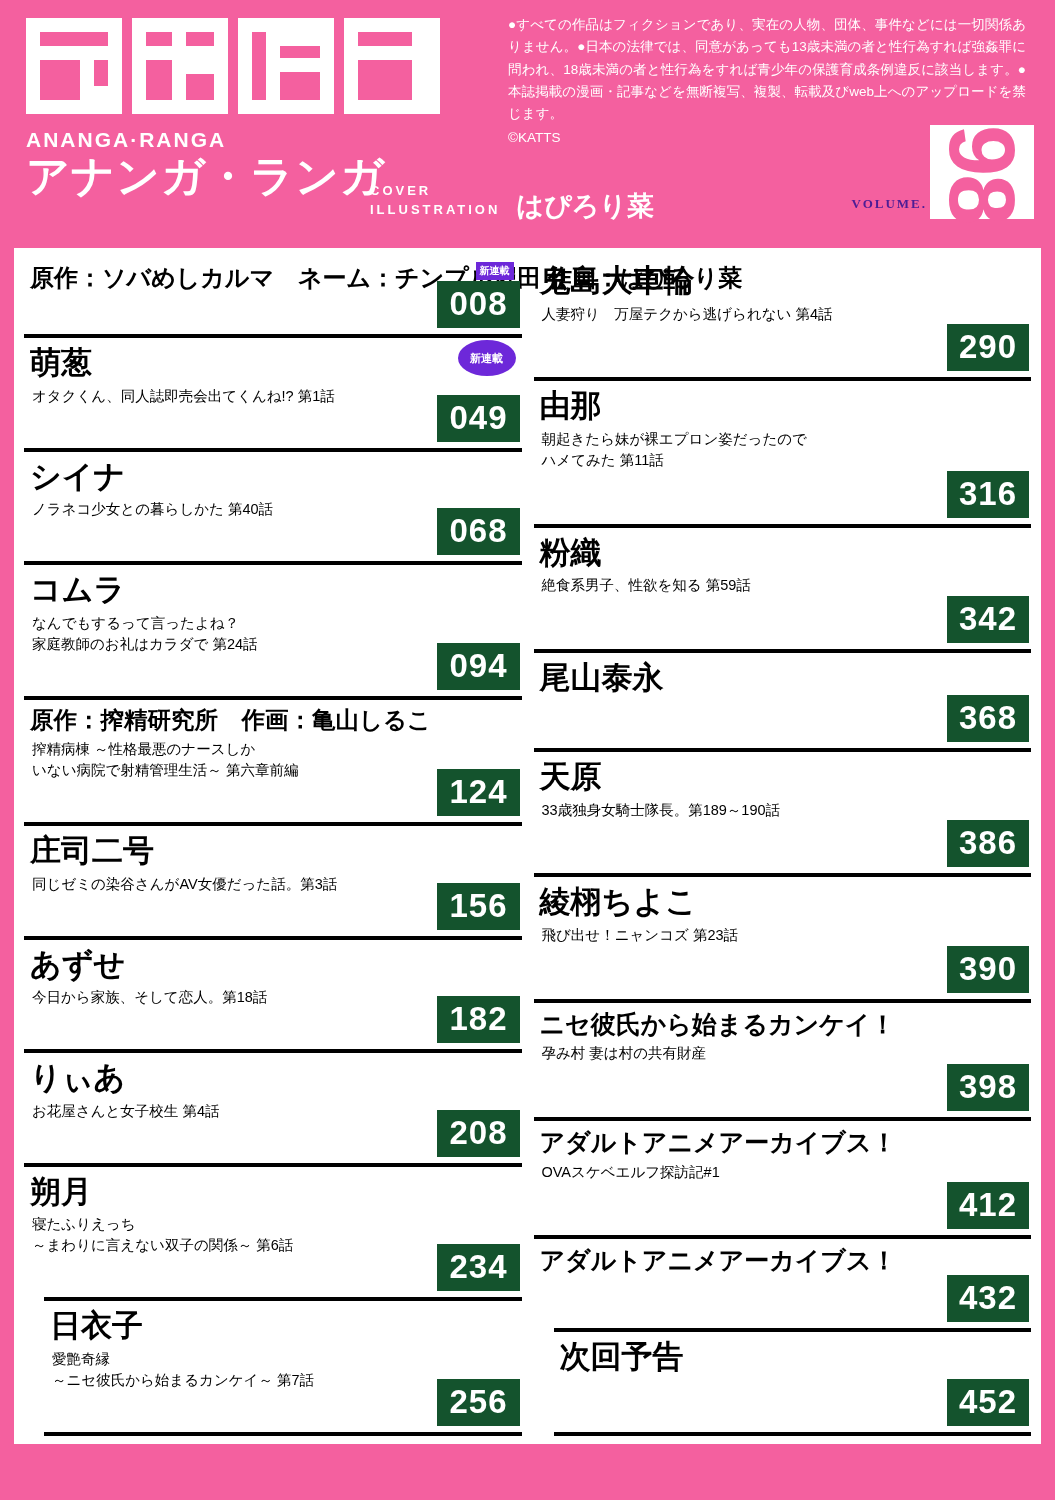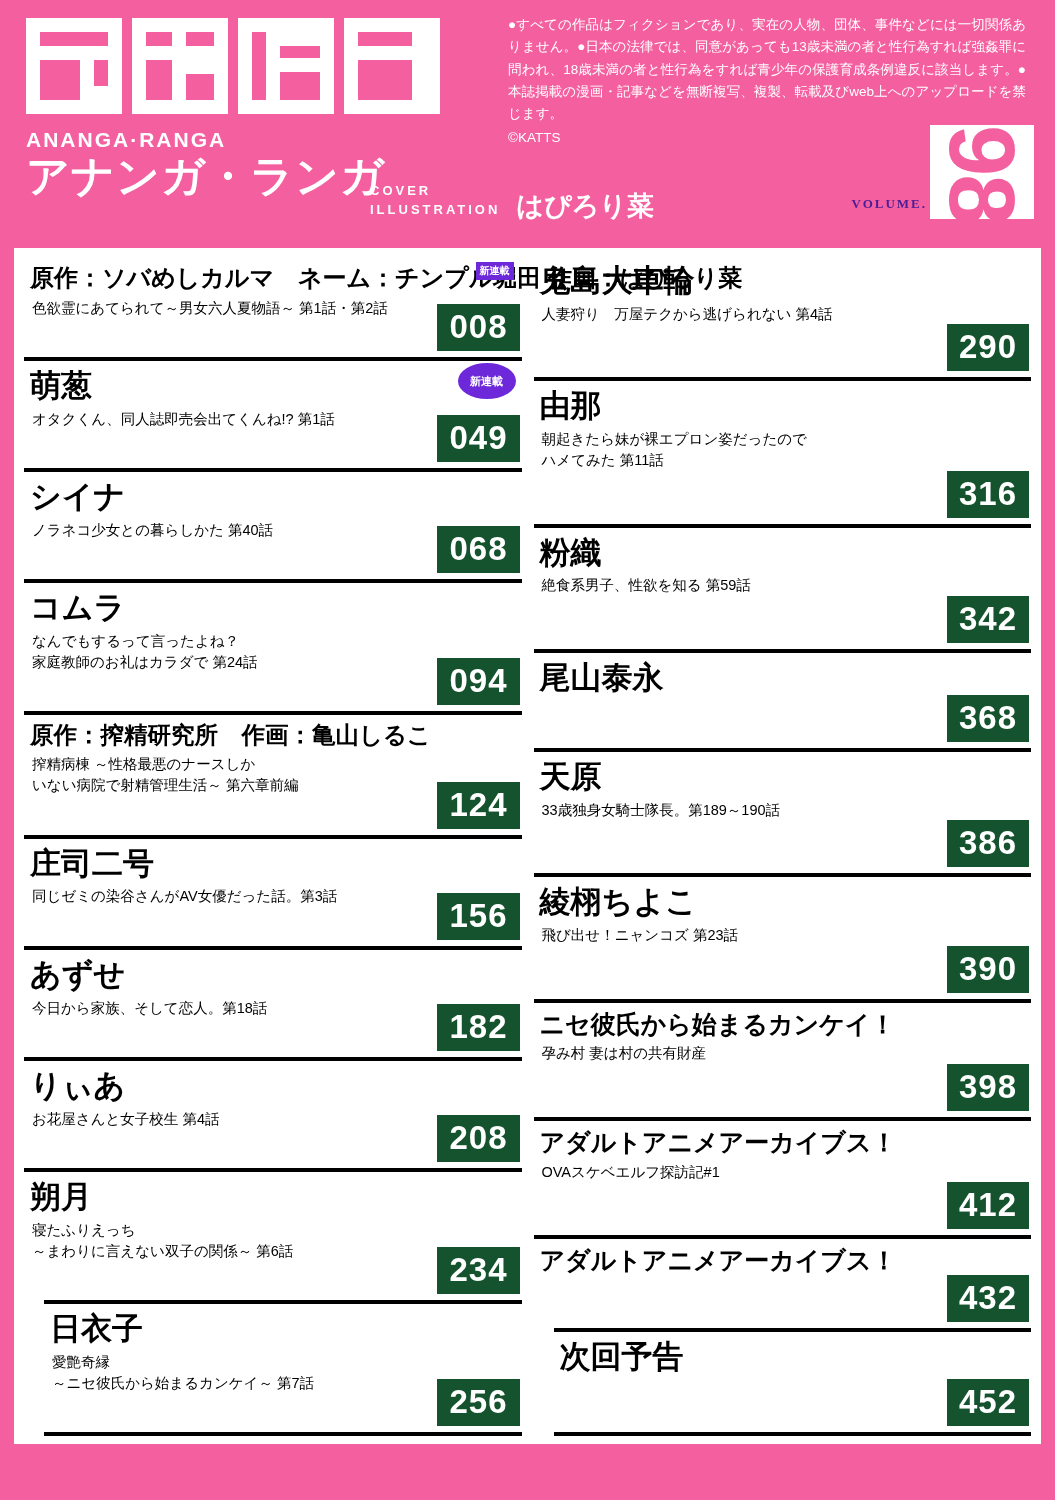--- a/index.html
+++ b/index.html
@@ -297,21 +297,20 @@
     </div>
   </div>
 
   <div class="toc">
 
     <div class="col left">
 
       <div class="entry">
         <div class="author two">原作：ソバめしカルマ　ネーム：チンプル堀田
 作画：はぴろり菜</div>
-        <div class="title">色欲霊にあてられて～男女六人夏物語～ 第1話・第2話</div>
         <div class="new-flag rect">新連載</div>
         <div class="page-badge">008</div>
       </div>
 
       <div class="entry">
         <div class="author">萌葱</div>
         <div class="title">オタクくん、同人誌即売会出てくんね!? 第1話</div>
         <div class="new-flag circle">新連載</div>
         <div class="page-badge">049</div>
       </div>

